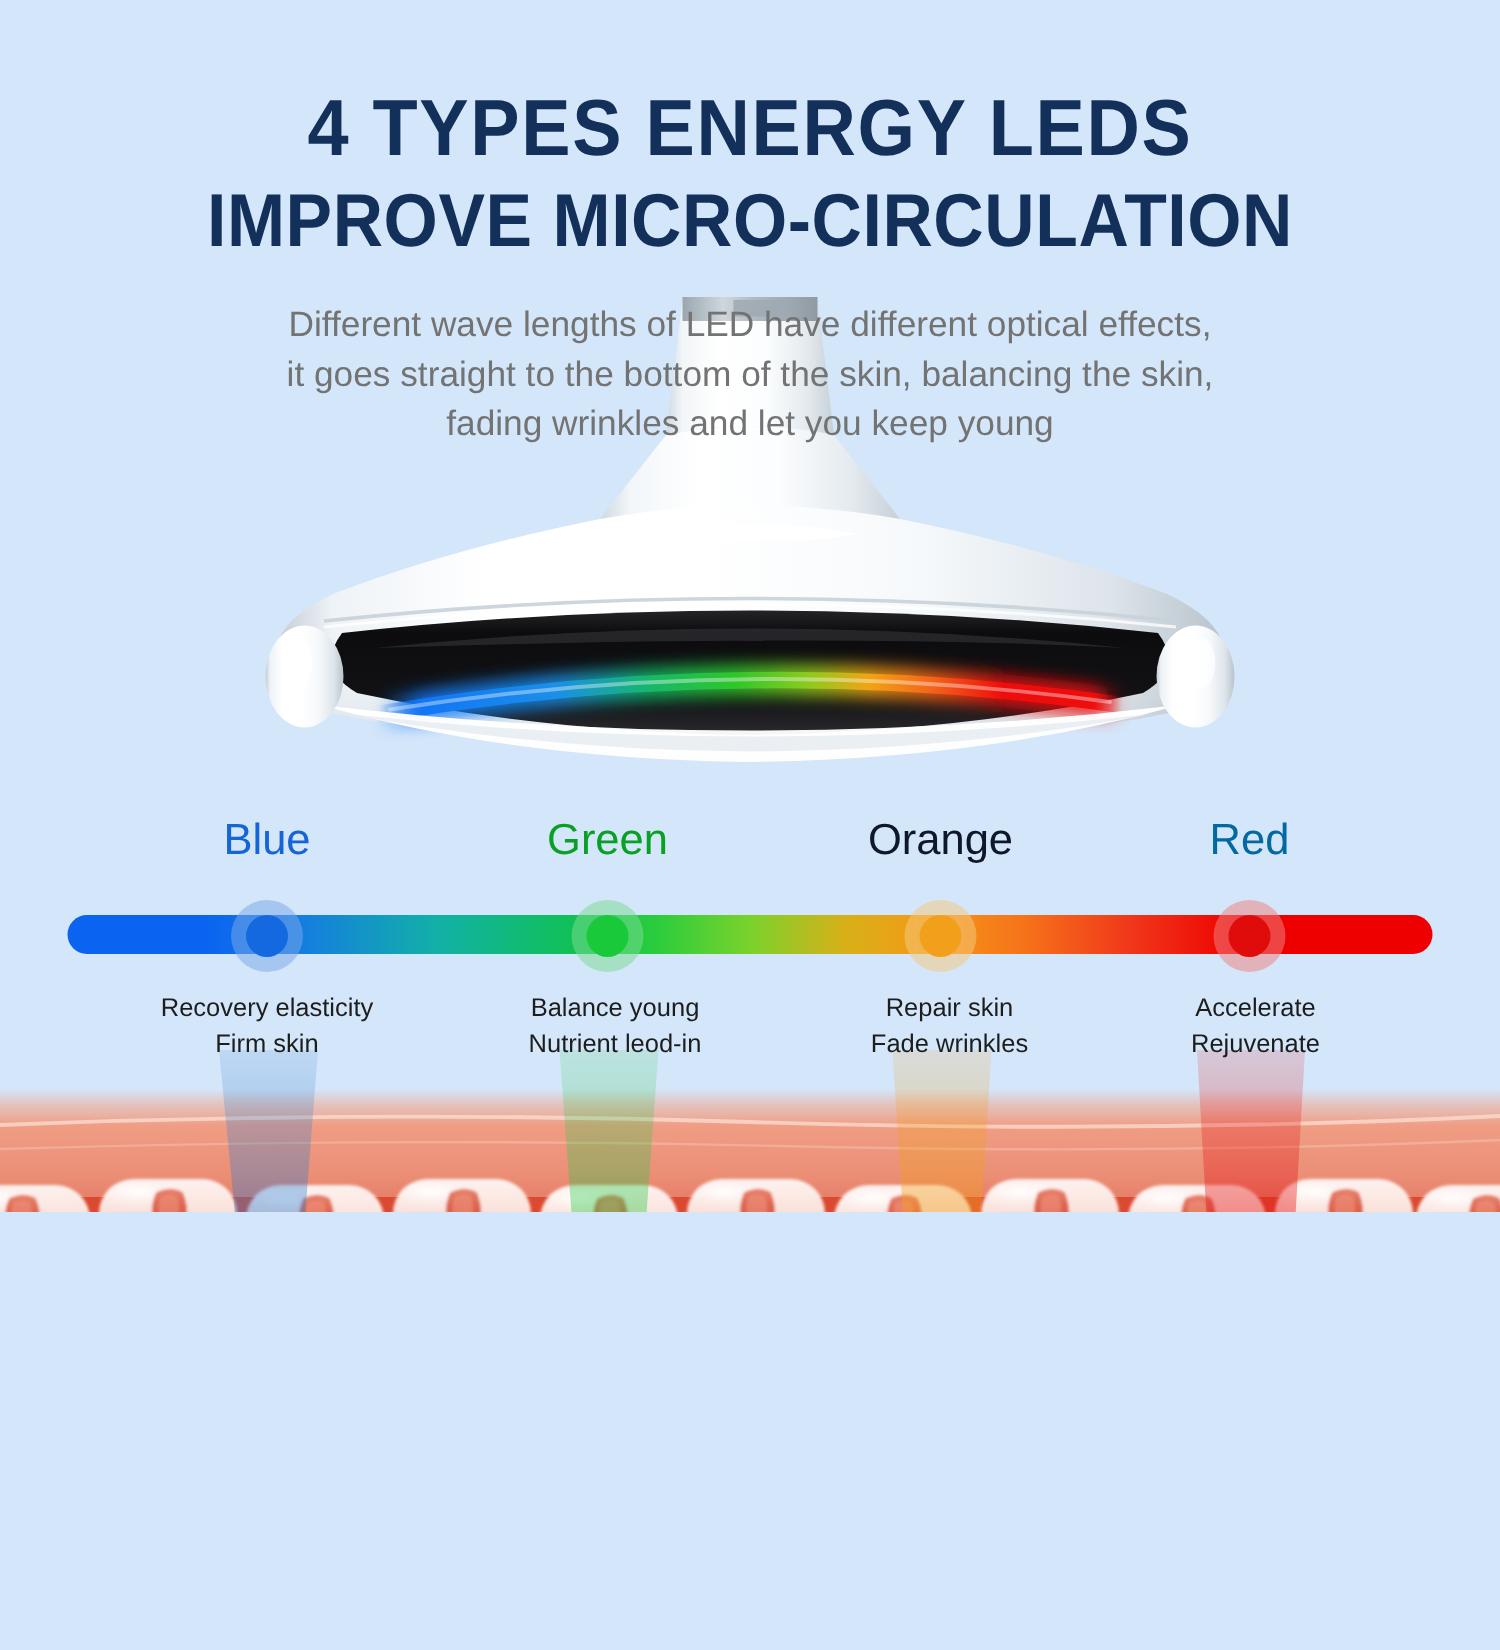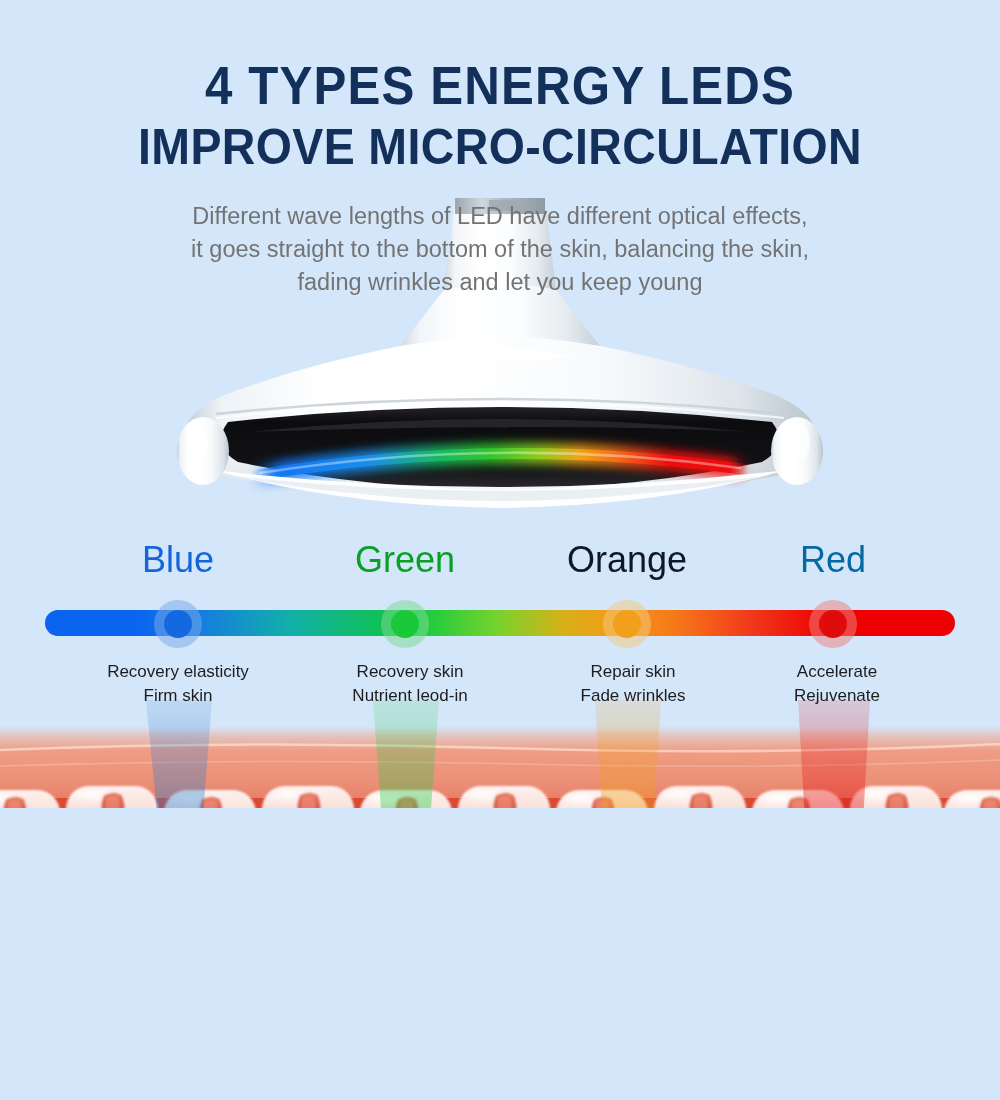--- a/index.html
+++ b/index.html
@@ -28,21 +28,21 @@
   }
   .subtitle div{white-space:nowrap;}
 
   
   #device{position:absolute;left:0;top:170px;width:1000px;height:350px;z-index:20;}
 
   
   .color-labels{position:absolute;left:0;top:542px;width:1000px;height:36px;z-index:45;}
   .color-label{
     position:absolute;top:0;transform:translateX(-50%);
-    font-size:36px;line-height:36px;font-weight:400;white-space:nowrap;
+    font-size:29px;line-height:36px;font-weight:400;white-space:nowrap;
     font-family:"Liberation Sans",sans-serif;
   }
 
   .bar-zone{position:absolute;left:0;top:598px;width:1000px;height:52px;z-index:30;}
   .gradient-bar{
     position:absolute;left:45px;top:12px;width:910px;height:26px;border-radius:13px;
     background:linear-gradient(90deg,
       #0a64f0 0%, #0a64f0 10%, #1577e6 16%,
       #12b0a8 27%, #10c24e 38%, #29cc3d 43%,
       #7ad22c 50%, #d8b018 57%, #f49a16 63%,
@@ -397,21 +397,21 @@
       <span class="core" style="background:#e00c0c;"></span>
     </div>
   </div>
 
   <div class="captions">
     <div class="caption" style="left:178px;">
       <div>Recovery elasticity</div>
       <div>Firm skin</div>
     </div>
     <div class="caption" style="left:410px;">
-      <div>Recovery skin</div>
+      <div>Balance young</div>
       <div>Nutrient leod-in</div>
     </div>
     <div class="caption" style="left:633px;">
       <div>Repair skin</div>
       <div>Fade wrinkles</div>
     </div>
     <div class="caption" style="left:837px;">
       <div>Accelerate</div>
       <div>Rejuvenate</div>
     </div>

